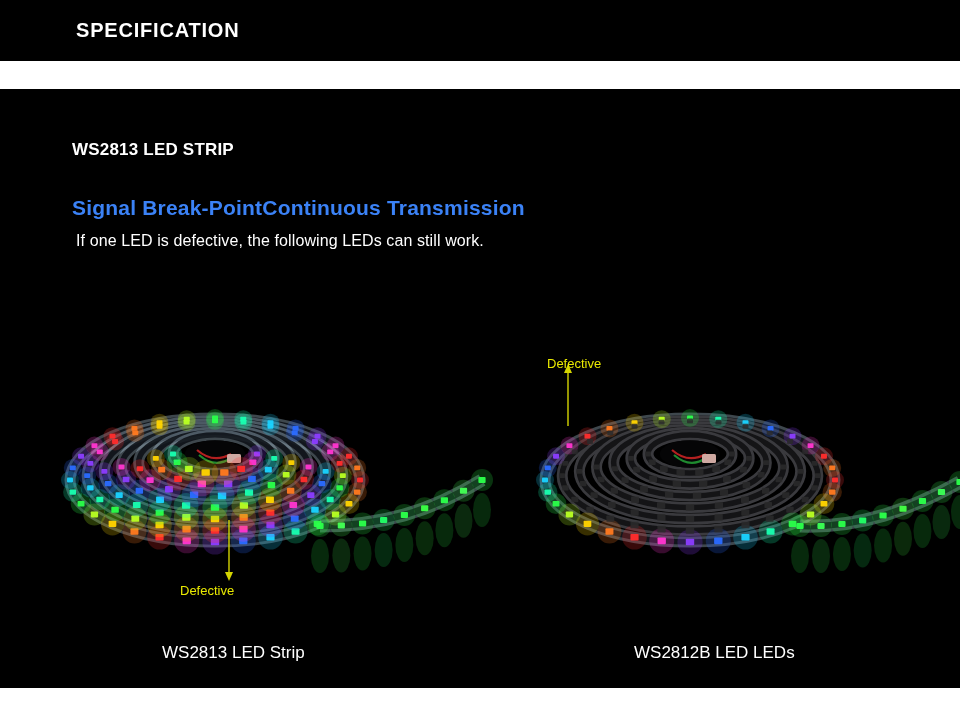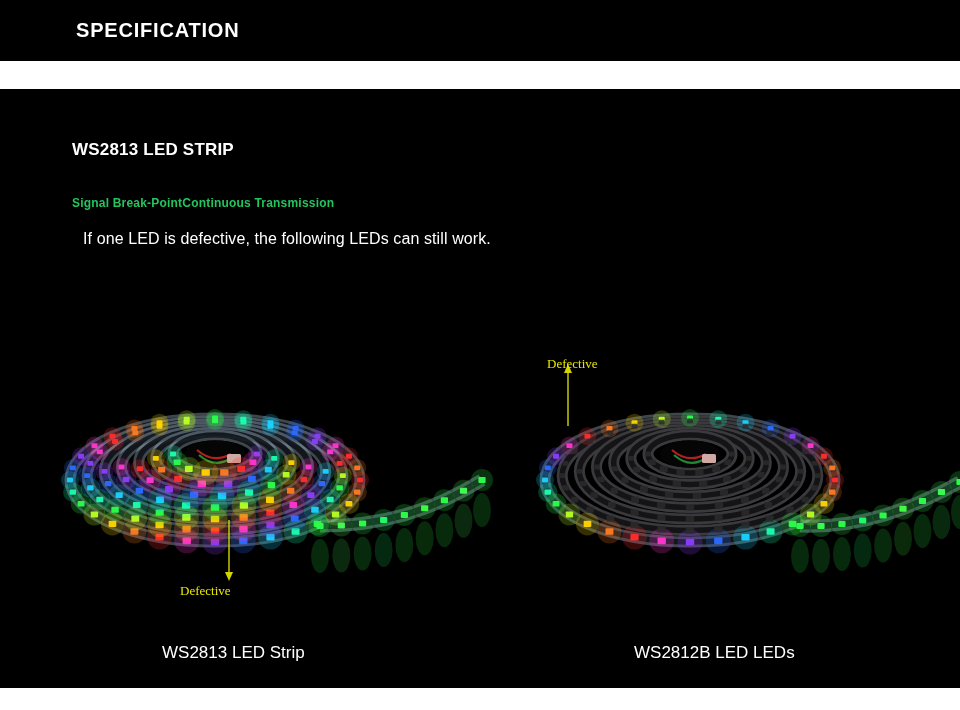--- a/index.html
+++ b/index.html
@@ -33,42 +33,41 @@
     background:#ffffff;
   }
 
   
   #text-block{position:absolute;left:72px;top:140px;width:760px;}
   .h-model{
     color:#ffffff;font-size:17px;font-weight:bold;
     margin:0 0 36px 0;letter-spacing:0.2px;
   }
   .h-feature{
-    color:#22c55e;font-size:12px;font-weight:bold;
-    margin:0 0 20px 0;letter-spacing:0.2px;
+    color:#3b82f6;font-size:21px;font-weight:bold;
+    margin:0 0 12px 0;letter-spacing:0.2px;
   }
   .p-desc{
     color:#ffffff;font-size:16px;font-weight:normal;
-    margin:11px;letter-spacing:0.1px;
+    margin:4px;letter-spacing:0.1px;
   }
 
   
   .reel-wrap{position:absolute;top:330px;height:300px;}
   #reel-left{left:20px;width:480px;}
   #reel-right{left:500px;width:460px;}
 
   .reel-svg{display:block;}
 
   
   .defective-label{
     position:absolute;
     color:#e9e900;
     font-size:13px;font-weight:normal;
     white-space:nowrap;
-    font-family:Liberation Serif, serif;
   }
   #defective-left{left:180px;top:583px;}
   #defective-right{left:547px;top:356px;}
 
   .strip-caption{
     position:absolute;
     color:#ffffff;
     font-size:17px;font-weight:normal;
     white-space:nowrap;
   }

